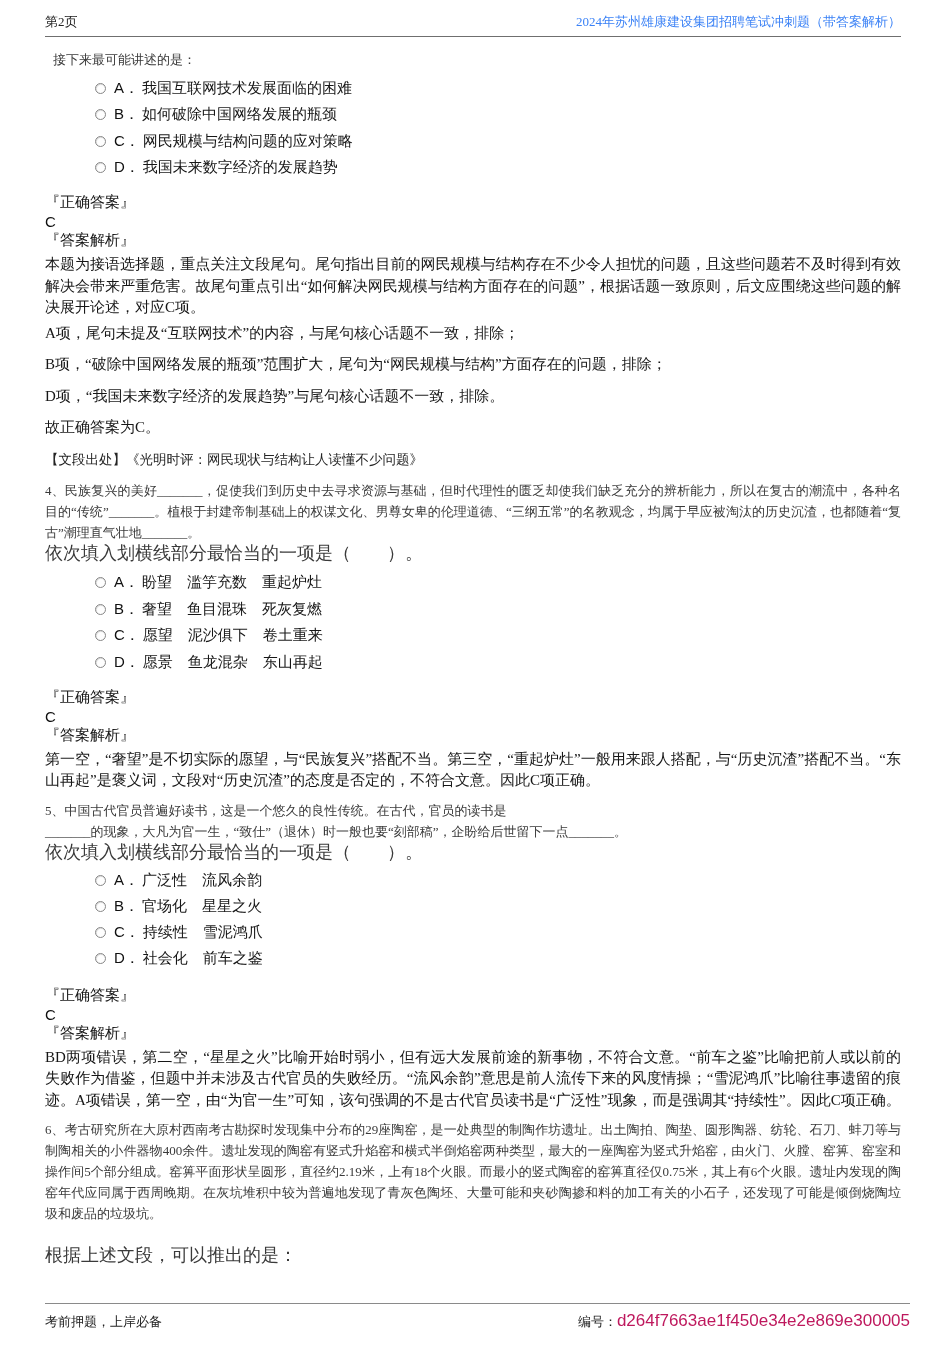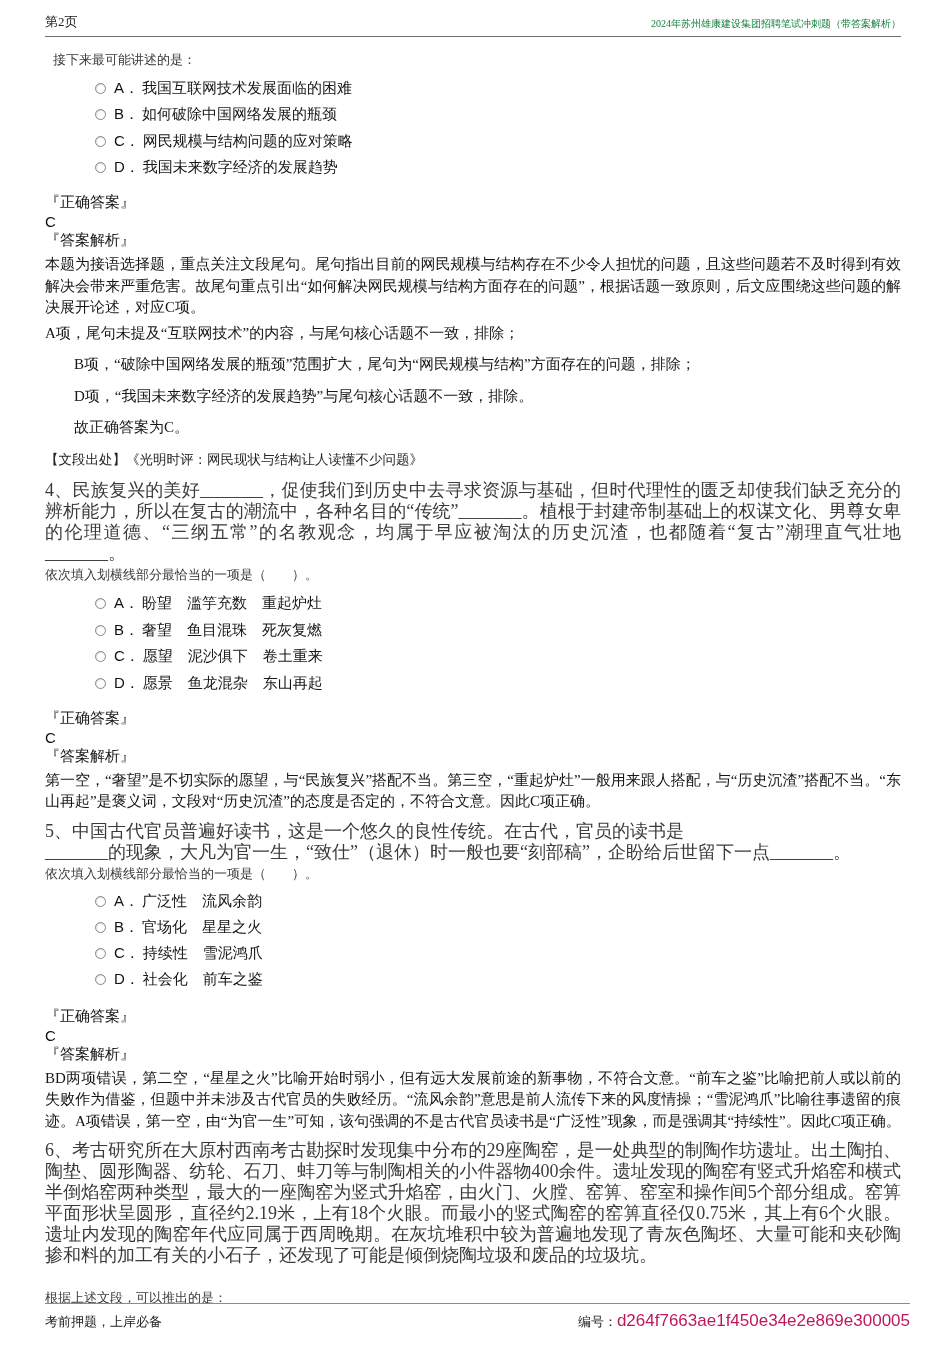--- a/index.html
+++ b/index.html
@@ -7,45 +7,45 @@
     width:946px;height:1345px;position:relative;overflow:hidden;background:#fff;
     font-family:"Liberation Serif","DejaVu Serif",serif;color:#1f1f1f;
   }
   .content{padding:0 45px;}
   
   .hdr{
     display:flex;justify-content:space-between;align-items:flex-end;
     padding:13px 0 5px;border-bottom:1px solid #6f6f6f;
     font-size:13px;color:#222;
   }
-  .hdr .title{font-size:10px;color:#15803d;}
+  .hdr .title{font-size:13px;color:#3b82f6;}
   
   .lead{font-size:13px;color:#3a3a3a;margin:14px 0 0 8px;line-height:18px;}
-  .stem{font-size:18px;color:#3a3a3a;line-height:21px;margin:11px 0 0;text-align:justify;}
+  .stem{font-size:13px;color:#3a3a3a;line-height:21px;margin:11px 0 0;text-align:justify;}
   .stem.tight{margin-top:0;}
-  .prompt{font-size:13px;color:#3a3a3a;line-height:21px;margin:0;}
+  .prompt{font-size:18px;color:#3a3a3a;line-height:21px;margin:0;}
   .prompt.gap{margin-top:21px;}
   
   .options{margin-top:6px;}
   .opt{display:flex;align-items:center;height:26.5px;padding-left:50px;font-size:15px;}
   .options.compact .opt{height:26px;}
   .radio{
     flex:0 0 auto;width:9px;height:9px;border:1px solid #878787;border-radius:50%;
     margin-right:8px;background:#fefefe;box-shadow:inset .5px .7px 1px rgba(0,0,0,.18);
   }
   .opt-letter{font-family:"Liberation Sans","DejaVu Sans",sans-serif;font-size:15px;color:#101010;}
   .opt-text{margin-left:3px;color:#161616;}
   
   .ans-label{font-size:15px;line-height:19px;color:#141414;margin:0;}
   .ans-label.first{margin-top:12px;}
   .ans-label.first-lg{margin-top:14px;}
   .ans-letter{font-family:"Liberation Sans","DejaVu Sans",sans-serif;font-size:15px;line-height:19px;color:#101010;}
   .expl{font-size:15px;line-height:21.5px;color:#161616;margin:4px 0 0;text-align:justify;}
   .expl.spaced{}
-  .expl.spaced2{margin-top:10px;margin-left:29px;}
+  .expl.spaced2{margin-top:10px;}
   .source{font-size:13.5px;color:#242424;margin-top:12px;line-height:18px;}
   
   .ftr{
     position:absolute;left:45px;right:36px;bottom:14px;
     border-top:1px solid #8a8a8a;padding-top:7px;
     display:flex;justify-content:space-between;align-items:baseline;
     font-size:13px;color:#222;
   }
   .doc-id-value{font-family:"Liberation Sans","DejaVu Sans",sans-serif;font-size:17px;color:#be185d;}
 </style>

